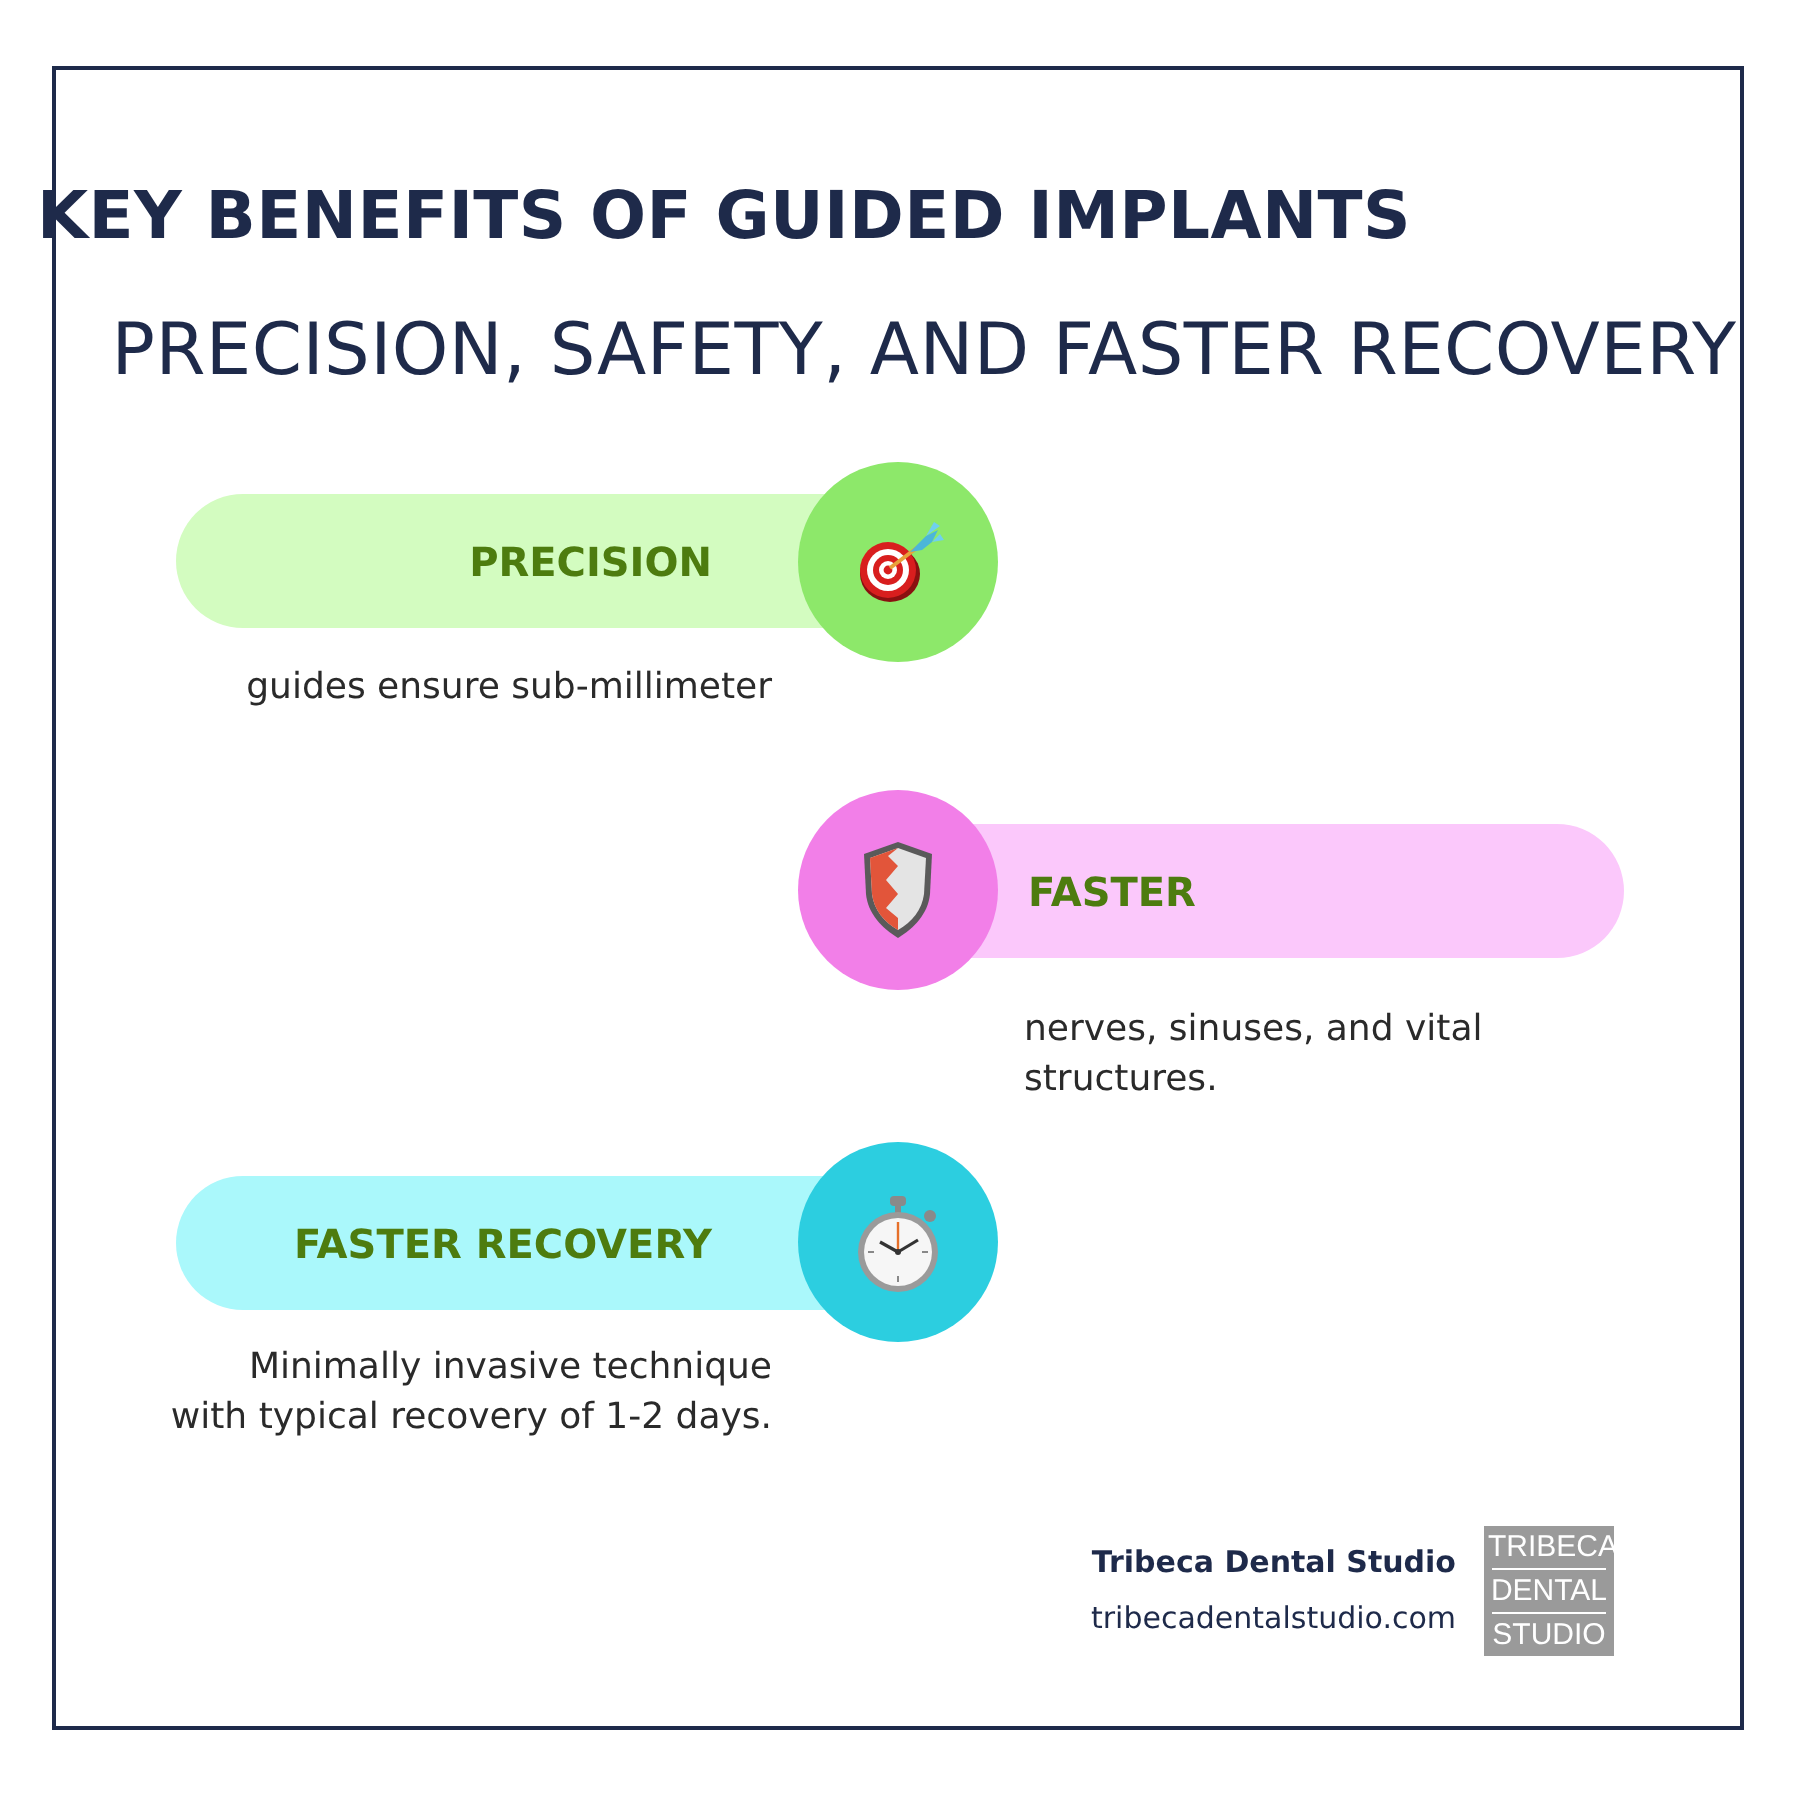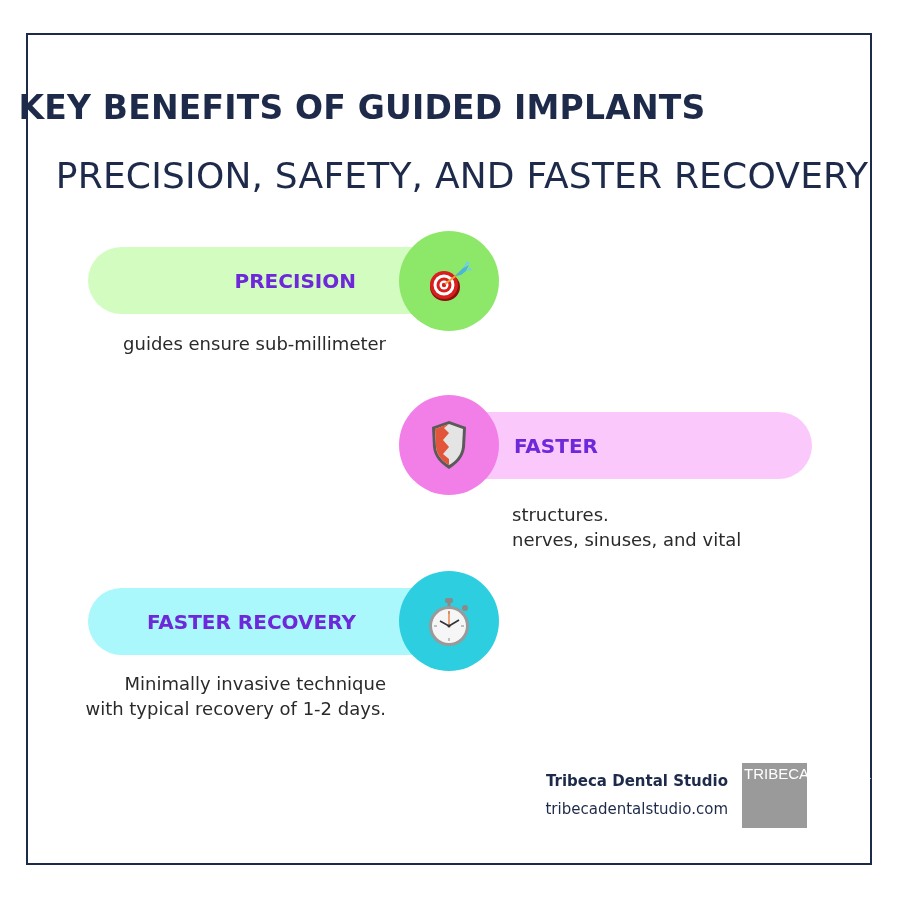--- a/index.html
+++ b/index.html
@@ -17,21 +17,21 @@
       letter-spacing: 0.2px;
     }
     .subtitle {
       position: absolute; left: 12px; width: 900px; top: 155px; text-align: center;
       font-family: "DejaVu Sans", sans-serif; font-size: 36px; color: #1e2a4a; font-weight: normal;
       letter-spacing: 0.2px;
     }
     .pill {
       position: absolute; height: 67px; border-radius: 34px; box-sizing: border-box;
       display: flex; align-items: center;
-      font-family: "DejaVu Sans", sans-serif; font-weight: bold; font-size: 20px; color: #6d28d9;
+      font-family: "DejaVu Sans", sans-serif; font-weight: bold; font-size: 20px; color: #4d7c0f;
     }
     .pill.left { justify-content: flex-end; padding-right: 112px; }
     .pill.right { justify-content: flex-start; padding-left: 112px; }
     .circle {
       position: absolute; width: 100px; height: 100px; border-radius: 50%;
       display: flex; align-items: center; justify-content: center;
     }
     .desc {
       position: absolute; font-family: "DejaVu Sans", sans-serif; font-size: 18px; line-height: 25px; color: #2a2a2a;
     }
@@ -40,21 +40,21 @@
     .brand-name {
       position: absolute; right: 172px; top: 772px; font-family: "DejaVu Sans", sans-serif;
       font-weight: bold; font-size: 15px; color: #1e2a4a; text-align: right;
     }
     .brand-url {
       position: absolute; right: 172px; top: 800px; font-family: "DejaVu Sans", sans-serif;
       font-size: 15px; color: #1e2a4a; text-align: right;
     }
     .logo {
       position: absolute; left: 742px; top: 763px; width: 65px; height: 65px; background: #9a9a9a;
-      display: flex; flex-direction: row; align-items: stretch; justify-content: space-between;
+      display: flex; flex-direction: column; align-items: stretch; justify-content: space-between;
       box-sizing: border-box; padding: 1px 2px;
     }
     .logo span {
       display: block; color: #ffffff; font-family: "Liberation Sans", sans-serif; font-size: 15px;
       line-height: 19px; text-align: center; letter-spacing: 0px;
     }
     .logo .rule { height: 1px; background: #ffffff; margin: 0 2px; }
   </style>
 </head>
 <body>
@@ -89,22 +89,22 @@
   <span>FASTER</span>
 </div>
 <div class="circle" style="left:399px; top:395px; background:#f27fe8;">
   <svg width="40" height="52" viewBox="0 0 40 52">
     <path d="M20 2 L37 8 L36 28 C35 38 28 45 20 50 C12 45 5 38 4 28 L3 8 Z" fill="#5a5a5a"></path>
     <path d="M20 5 L34 10 L33 28 C32 36 27 42 20 46 C13 42 8 36 7 28 L6 10 Z" fill="#e4e4e4"></path>
     <path d="M20 5 L6 10 L7 28 C8 36 13 42 20 46 L20 40 L14 35 L20 28 L14 21 L20 14 L15 9 Z" fill="#e2553a"></path>
   </svg>
 </div>
 <div class="desc right" style="left:512px; width:300px; top:502px;">
+  <div>nerves, sinuses, and vital</div>
   <div>structures.</div>
-  <div>nerves, sinuses, and vital</div>
 </div>
 
 <div class="pill left" style="left:88px; top:588px; width:380px; background:#aaf8fb;">
   <span>FASTER RECOVERY</span>
 </div>
 <div class="circle" style="left:399px; top:571px; background:#2ccee0;">
   <svg width="48" height="52" viewBox="0 0 48 52">
     <rect x="20" y="3" width="8" height="5" rx="2" fill="#8a8a8a"></rect>
     <line x1="24" y1="8" x2="24" y2="12" stroke="#8a8a8a" stroke-width="3"></line>
     <circle cx="40" cy="13" r="3" fill="#8a8a8a"></circle>

